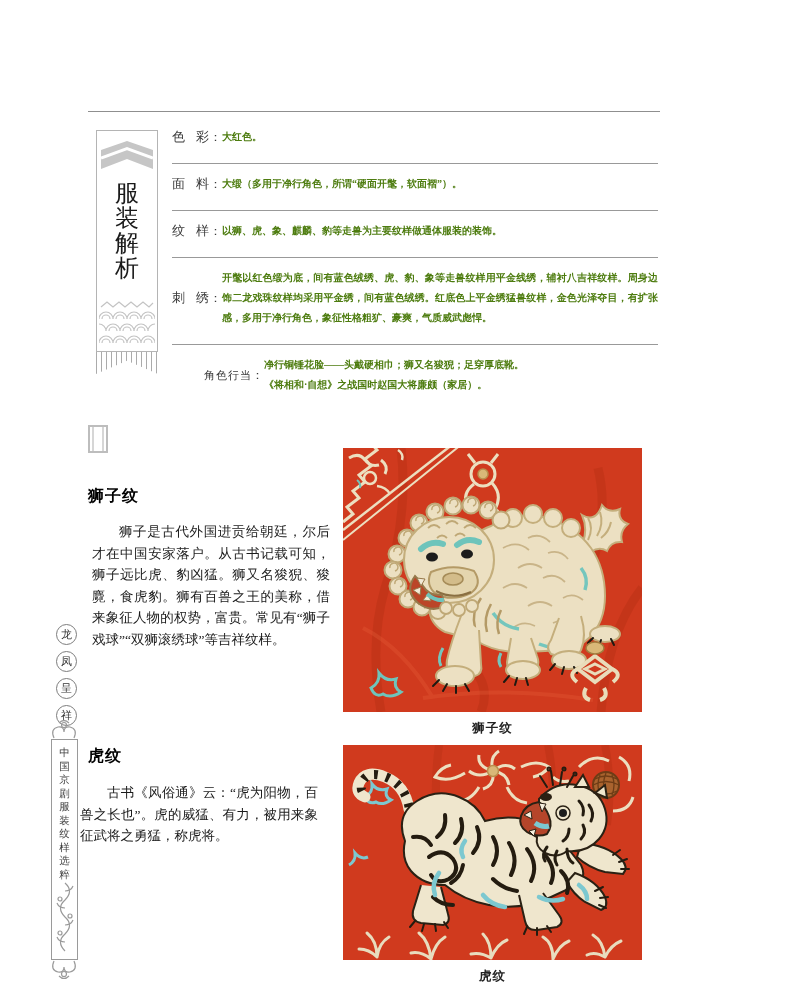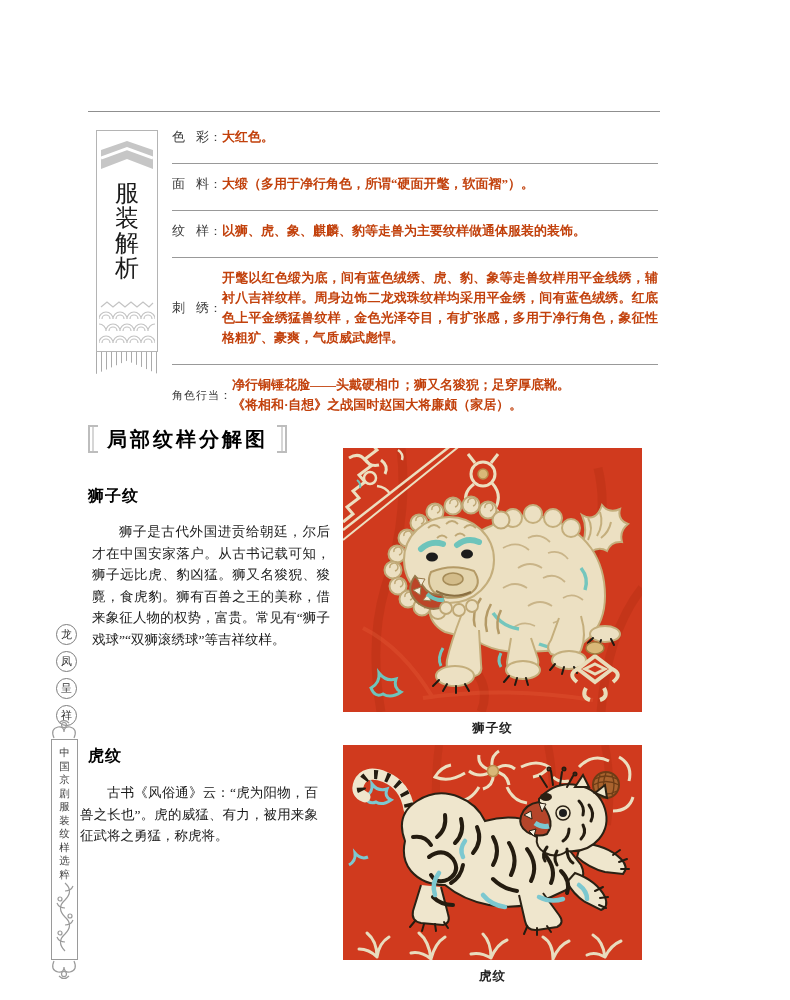--- a/index.html
+++ b/index.html
@@ -23,23 +23,23 @@
   #banner-fringe{left:96px;top:352px;width:62px;height:22px;
     background:repeating-linear-gradient(90deg,#ababab 0 1px,transparent 1px 5px);
     clip-path:polygon(0 0,100% 0,100% 100%,50% 40%,0 100%);}
 
   
   #info-panel{left:172px;top:117px;width:486px;}
   .info-row{display:flex;align-items:center;padding:10px 0 16px;border-bottom:1px solid #999;}
   .info-row:last-child{border-bottom:none;}
   .row-label{flex:none;width:37px;font-size:13px;color:#3a3a3a;line-height:20px;
     text-align:justify;text-align-last:justify;}
-  .row-label.long{width:47px;font-size:11px;}
+  .row-label.long{width:47px;font-size:11px;margin-left:32px;}
   .row-colon{flex:none;width:13px;font-size:12px;color:#3a3a3a;line-height:20px;text-align:center;}
-  .row-content{flex:1;font-size:13px;font-weight:bold;color:#c2410c;line-height:20px;text-align:justify;}
+  .row-content{flex:1;font-size:10px;font-weight:bold;color:#4d7c0f;line-height:20px;text-align:justify;}
   .row-line{margin:0;}
 
   
   #section-title{left:88px;top:424px;display:flex;align-items:center;height:30px;}
   .tbracket{width:8px;height:24px;border:2px solid #bdbdbd;border-right:none;box-shadow:inset 2px 0 0 #fff, inset 4px 0 0 #d6d6d6;}
   .tbracket.r{border:2px solid #bdbdbd;border-left:none;box-shadow:inset -2px 0 0 #fff, inset -4px 0 0 #d6d6d6;}
   #section-title .ttl{font-size:20px;font-weight:bold;letter-spacing:3px;color:#000;margin:0 9px;}
 
   
   .subhead{font-size:16px;font-weight:bold;color:#000;letter-spacing:1px;}
@@ -137,21 +137,20 @@
     <span class="row-content">
           <div class="row-line">净行铜锤花脸——头戴硬相巾；狮又名狻猊；足穿厚底靴。</div>
           <div class="row-line">《将相和·自想》之战国时赵国大将廉颇（家居）。</div>
         </span>
   </div>
 </div>
 </div>
 
 <div class="abs" id="section-title">
   <span class="tbracket"></span>
-  <span class="ttl">局部纹样分解图</span>
   <span class="tbracket r"></span>
 </div>
 
 <div class="abs subhead" id="lion-head">狮子纹</div>
 <div class="abs textcol" id="lion-text">
     <p class="body-para">狮子是古代外国进贡给朝廷，尔后才在中国安家落户。从古书记载可知，狮子远比虎、豹凶猛。狮又名狻猊、狻麑，食虎豹。狮有百兽之王的美称，借来象征人物的权势，富贵。常见有“狮子戏球”“双狮滚绣球”等吉祥纹样。</p>
   </div>
 
 <div class="abs figure" id="lion-fig">
   <svg width="299" height="264" viewBox="0 0 299 264">

